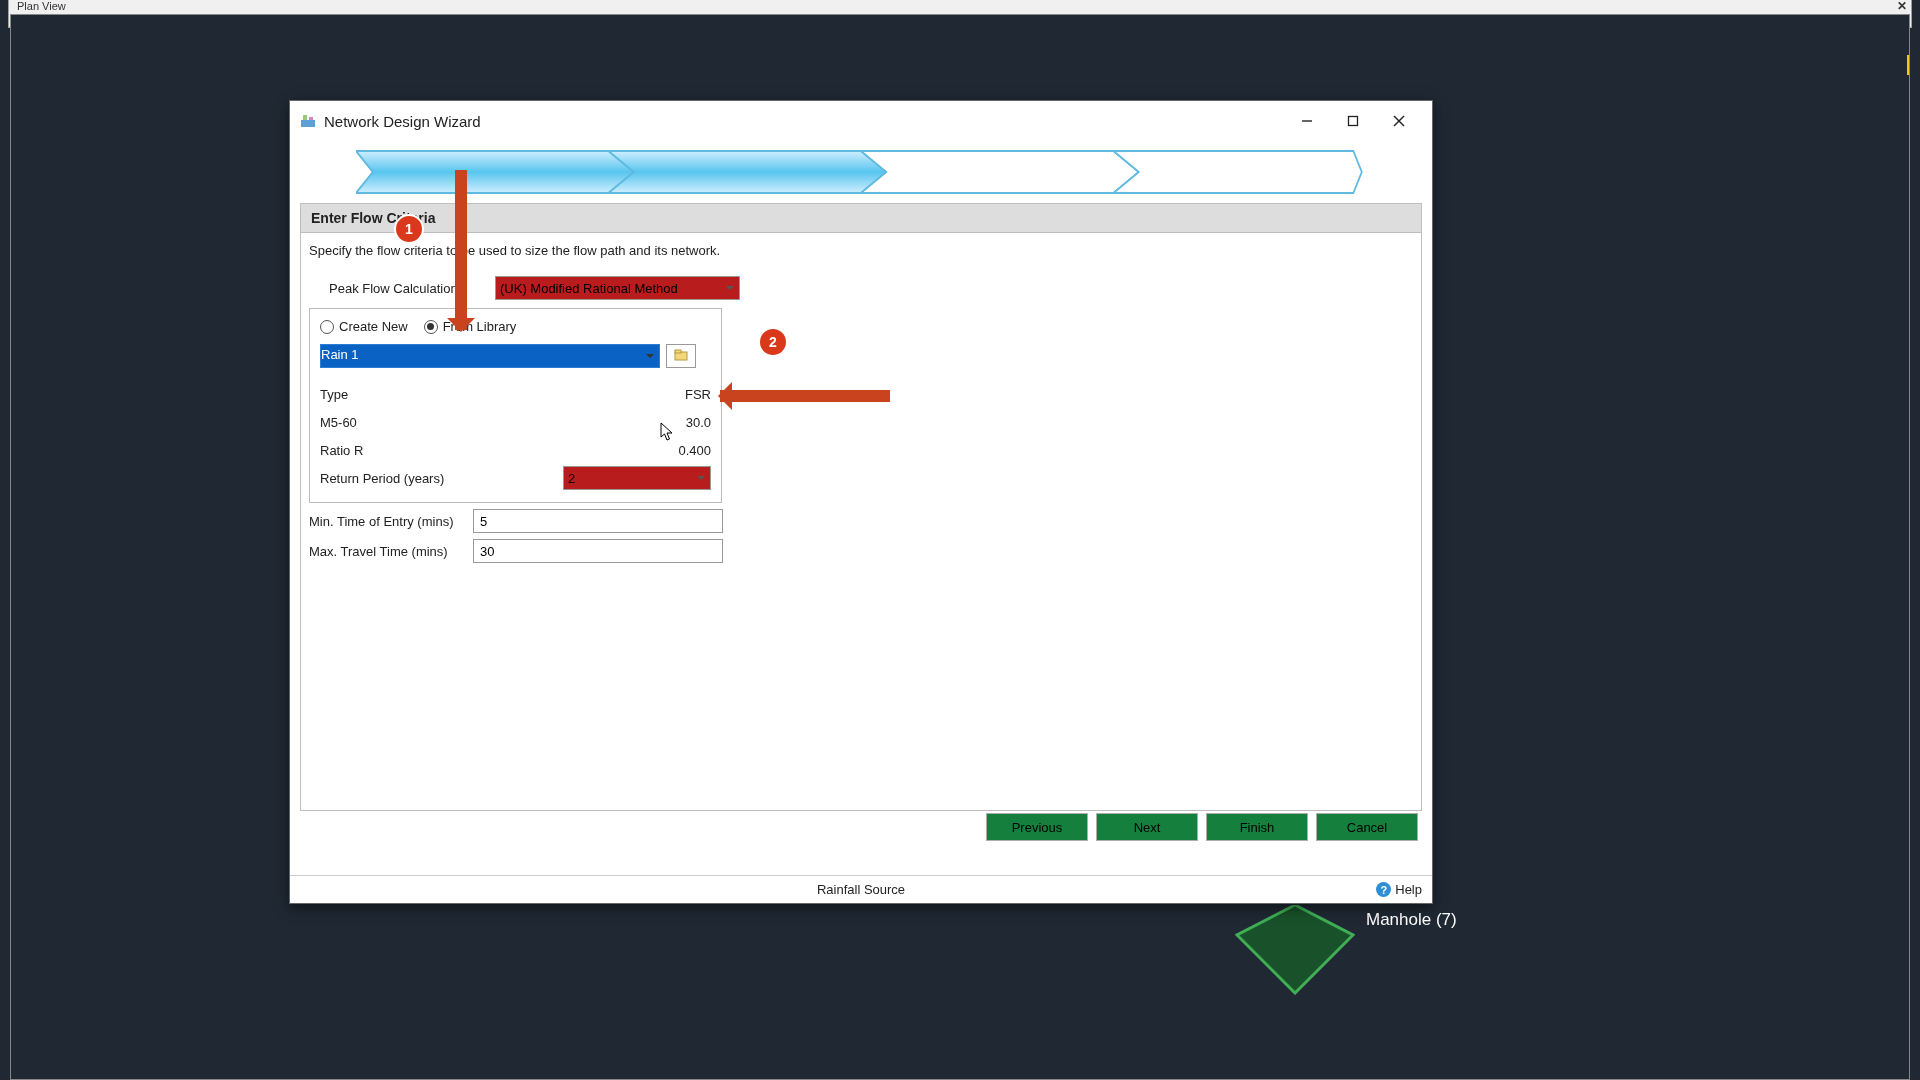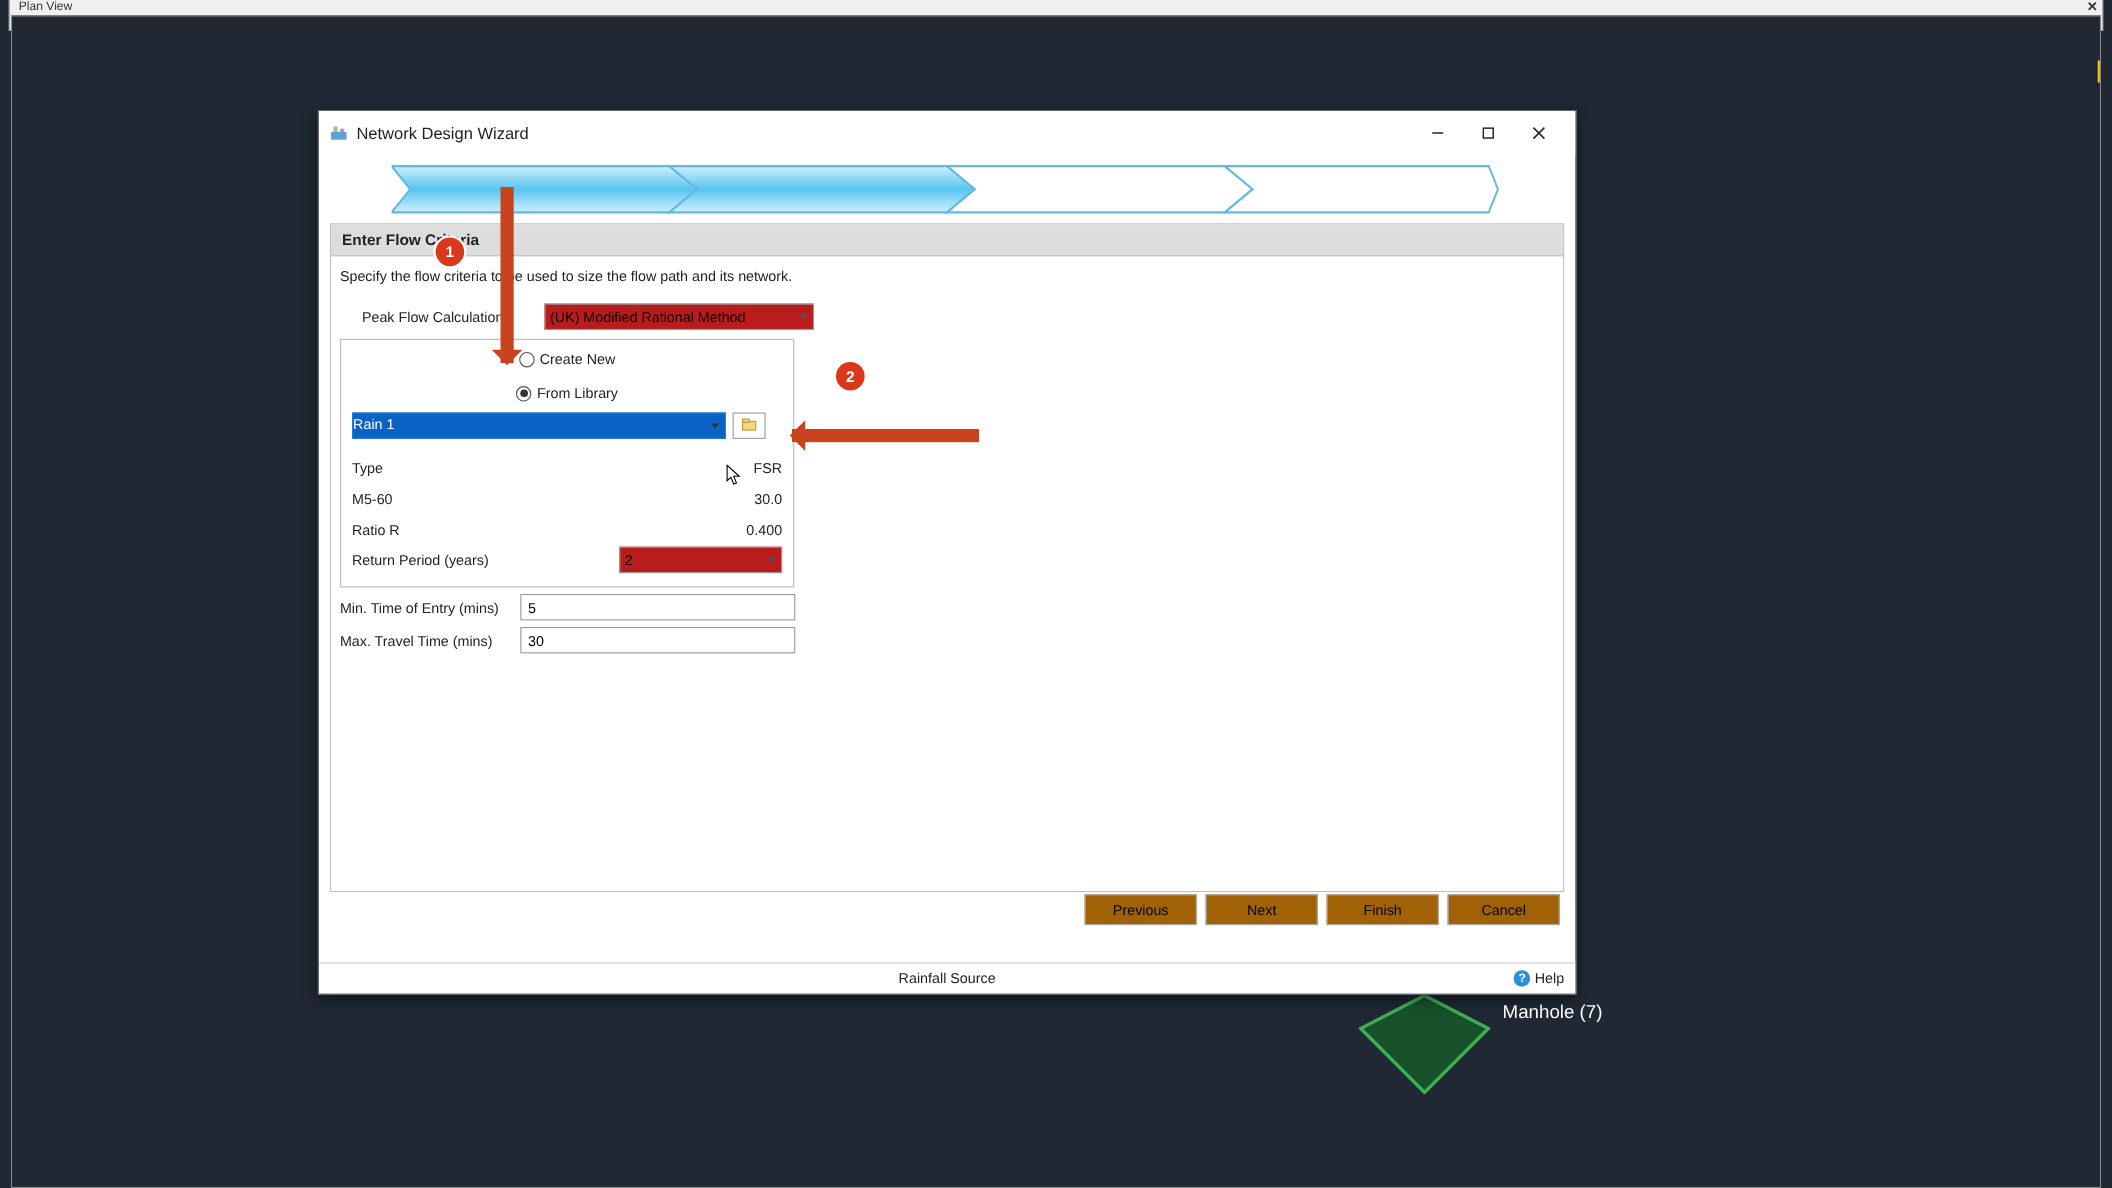--- a/index.html
+++ b/index.html
@@ -66,21 +66,21 @@
   border: 4px solid transparent; border-top-color: #555; pointer-events: none;
 }
 
 .calc-select { width: 245px; }
 
 
 .groupbox {
   width: 413px; border: 1px solid #bbb; margin-top: 8px; padding: 10px;
   position: relative;
 }
-.radio-row { display: flex; align-items: center; gap: 16px; margin-bottom: 10px; font-size:13px;flex-direction:column; }
+.radio-row { display: flex; align-items: flex-end; gap: 16px; margin-bottom: 10px; font-size:13px; }
 .radio-opt { display: flex; align-items: center; gap: 5px; }
 .radio-circle {
   width: 14px; height: 14px; border-radius: 50%; border: 1px solid #555; background:#fff;
   display: flex; align-items: center; justify-content: center;
 }
 .radio-circle.checked::after {
   content: ""; width: 7px; height: 7px; border-radius: 50%; background: #333;
 }
 
 .library-row { display: flex; align-items: center; gap: 6px; margin-bottom: 12px; }
@@ -106,21 +106,21 @@
   width: 250px; height: 24px; border: 1px solid #999; padding: 2px 6px; font-size: 13px;
 }
 .row-outer { display:flex; align-items:center; margin-top:6px; }
 .row-outer .lbl2 { width: 164px; font-size:13px; }
 
 
 .buttons {
   position: absolute; right: 14px; top: 712px; display:flex; gap: 8px;
 }
 .btn {
-  width: 102px; height: 28px; border: 1px solid #adadad; background: #a16207;
+  width: 102px; height: 28px; border: 1px solid #adadad; background: #15803d;
   font-size: 13px; cursor: pointer;
 }
 
 
 .statusbar {
   position: absolute; left:0; right:0; bottom:0; height: 28px;
   border-top: 1px solid #ccc; display:flex; align-items:center;
   font-size:13px; color:#222; background:#fff;
 }
 .statusbar .center-text { position:absolute; left:50%; transform:translateX(-50%); }

